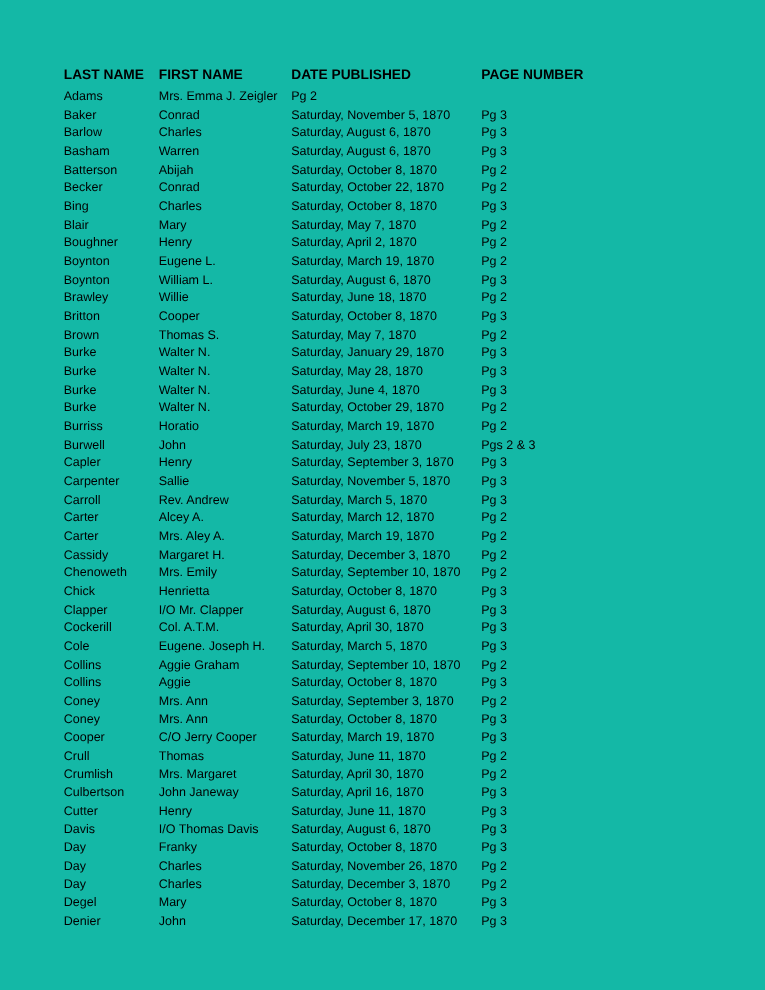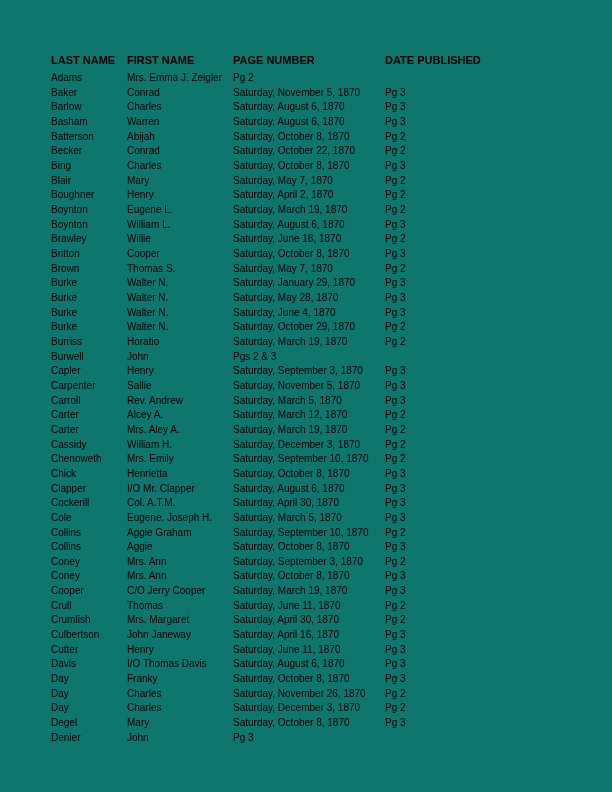--- a/index.html
+++ b/index.html
@@ -4,21 +4,21 @@
 <style>
   html, body {
     margin: 0;
     padding: 0;
     background: #ffffff;
   }
   .page {
     position: relative;
     width: 612px;
     height: 792px;
-    background: #0f766e;
+    background: #14b8a6;
     overflow: hidden;
     font-family: "Liberation Sans", sans-serif;
     color: #000000;
   }
   .table {
     position: absolute;
     left: 51px;
     top: 53px;
     width: 510px;
   }
@@ -39,22 +39,22 @@
   }
 </style>
 </head>
 <body>
 
 <div class="page">
   <div class="table">
     <div class="row header">
       <span class="cell">LAST NAME</span>
       <span class="cell">FIRST NAME</span>
+      <span class="cell">DATE PUBLISHED</span>
       <span class="cell">PAGE NUMBER</span>
-      <span class="cell">DATE PUBLISHED</span>
     </div>
     <div id="table-body">
         <div class="row">
           <span class="cell">Adams</span>
           <span class="cell">Mrs. Emma J. Zeigler</span>
           <span class="cell">Pg 2</span>
         </div>
         <div class="row">
           <span class="cell">Baker</span>
           <span class="cell">Conrad</span>
@@ -159,20 +159,21 @@
         </div>
         <div class="row">
           <span class="cell">Burriss</span>
           <span class="cell">Horatio</span>
           <span class="cell">Saturday, March 19, 1870</span>
           <span class="cell">Pg 2</span>
         </div>
         <div class="row">
           <span class="cell">Burwell</span>
           <span class="cell">John</span>
+          <span class="cell">Saturday, July 23, 1870</span>
           <span class="cell">Pgs 2 &amp; 3</span>
         </div>
         <div class="row">
           <span class="cell">Capler</span>
           <span class="cell">Henry</span>
           <span class="cell">Saturday, September 3, 1870</span>
           <span class="cell">Pg 3</span>
         </div>
         <div class="row">
           <span class="cell">Carpenter</span>
@@ -193,21 +194,21 @@
           <span class="cell">Pg 2</span>
         </div>
         <div class="row">
           <span class="cell">Carter</span>
           <span class="cell">Mrs. Aley A.</span>
           <span class="cell">Saturday, March 19, 1870</span>
           <span class="cell">Pg 2</span>
         </div>
         <div class="row">
           <span class="cell">Cassidy</span>
-          <span class="cell">William H.</span>
+          <span class="cell">Margaret H.</span>
           <span class="cell">Saturday, December 3, 1870</span>
           <span class="cell">Pg 2</span>
         </div>
         <div class="row">
           <span class="cell">Chenoweth</span>
           <span class="cell">Mrs. Emily</span>
           <span class="cell">Saturday, September 10, 1870</span>
           <span class="cell">Pg 2</span>
         </div>
         <div class="row">
@@ -314,17 +315,18 @@
         </div>
         <div class="row">
           <span class="cell">Degel</span>
           <span class="cell">Mary</span>
           <span class="cell">Saturday, October 8, 1870</span>
           <span class="cell">Pg 3</span>
         </div>
         <div class="row">
           <span class="cell">Denier</span>
           <span class="cell">John</span>
+          <span class="cell">Saturday, December 17, 1870</span>
           <span class="cell">Pg 3</span>
         </div>
       </div>
   </div>
 </div>
 
 </body></html>

